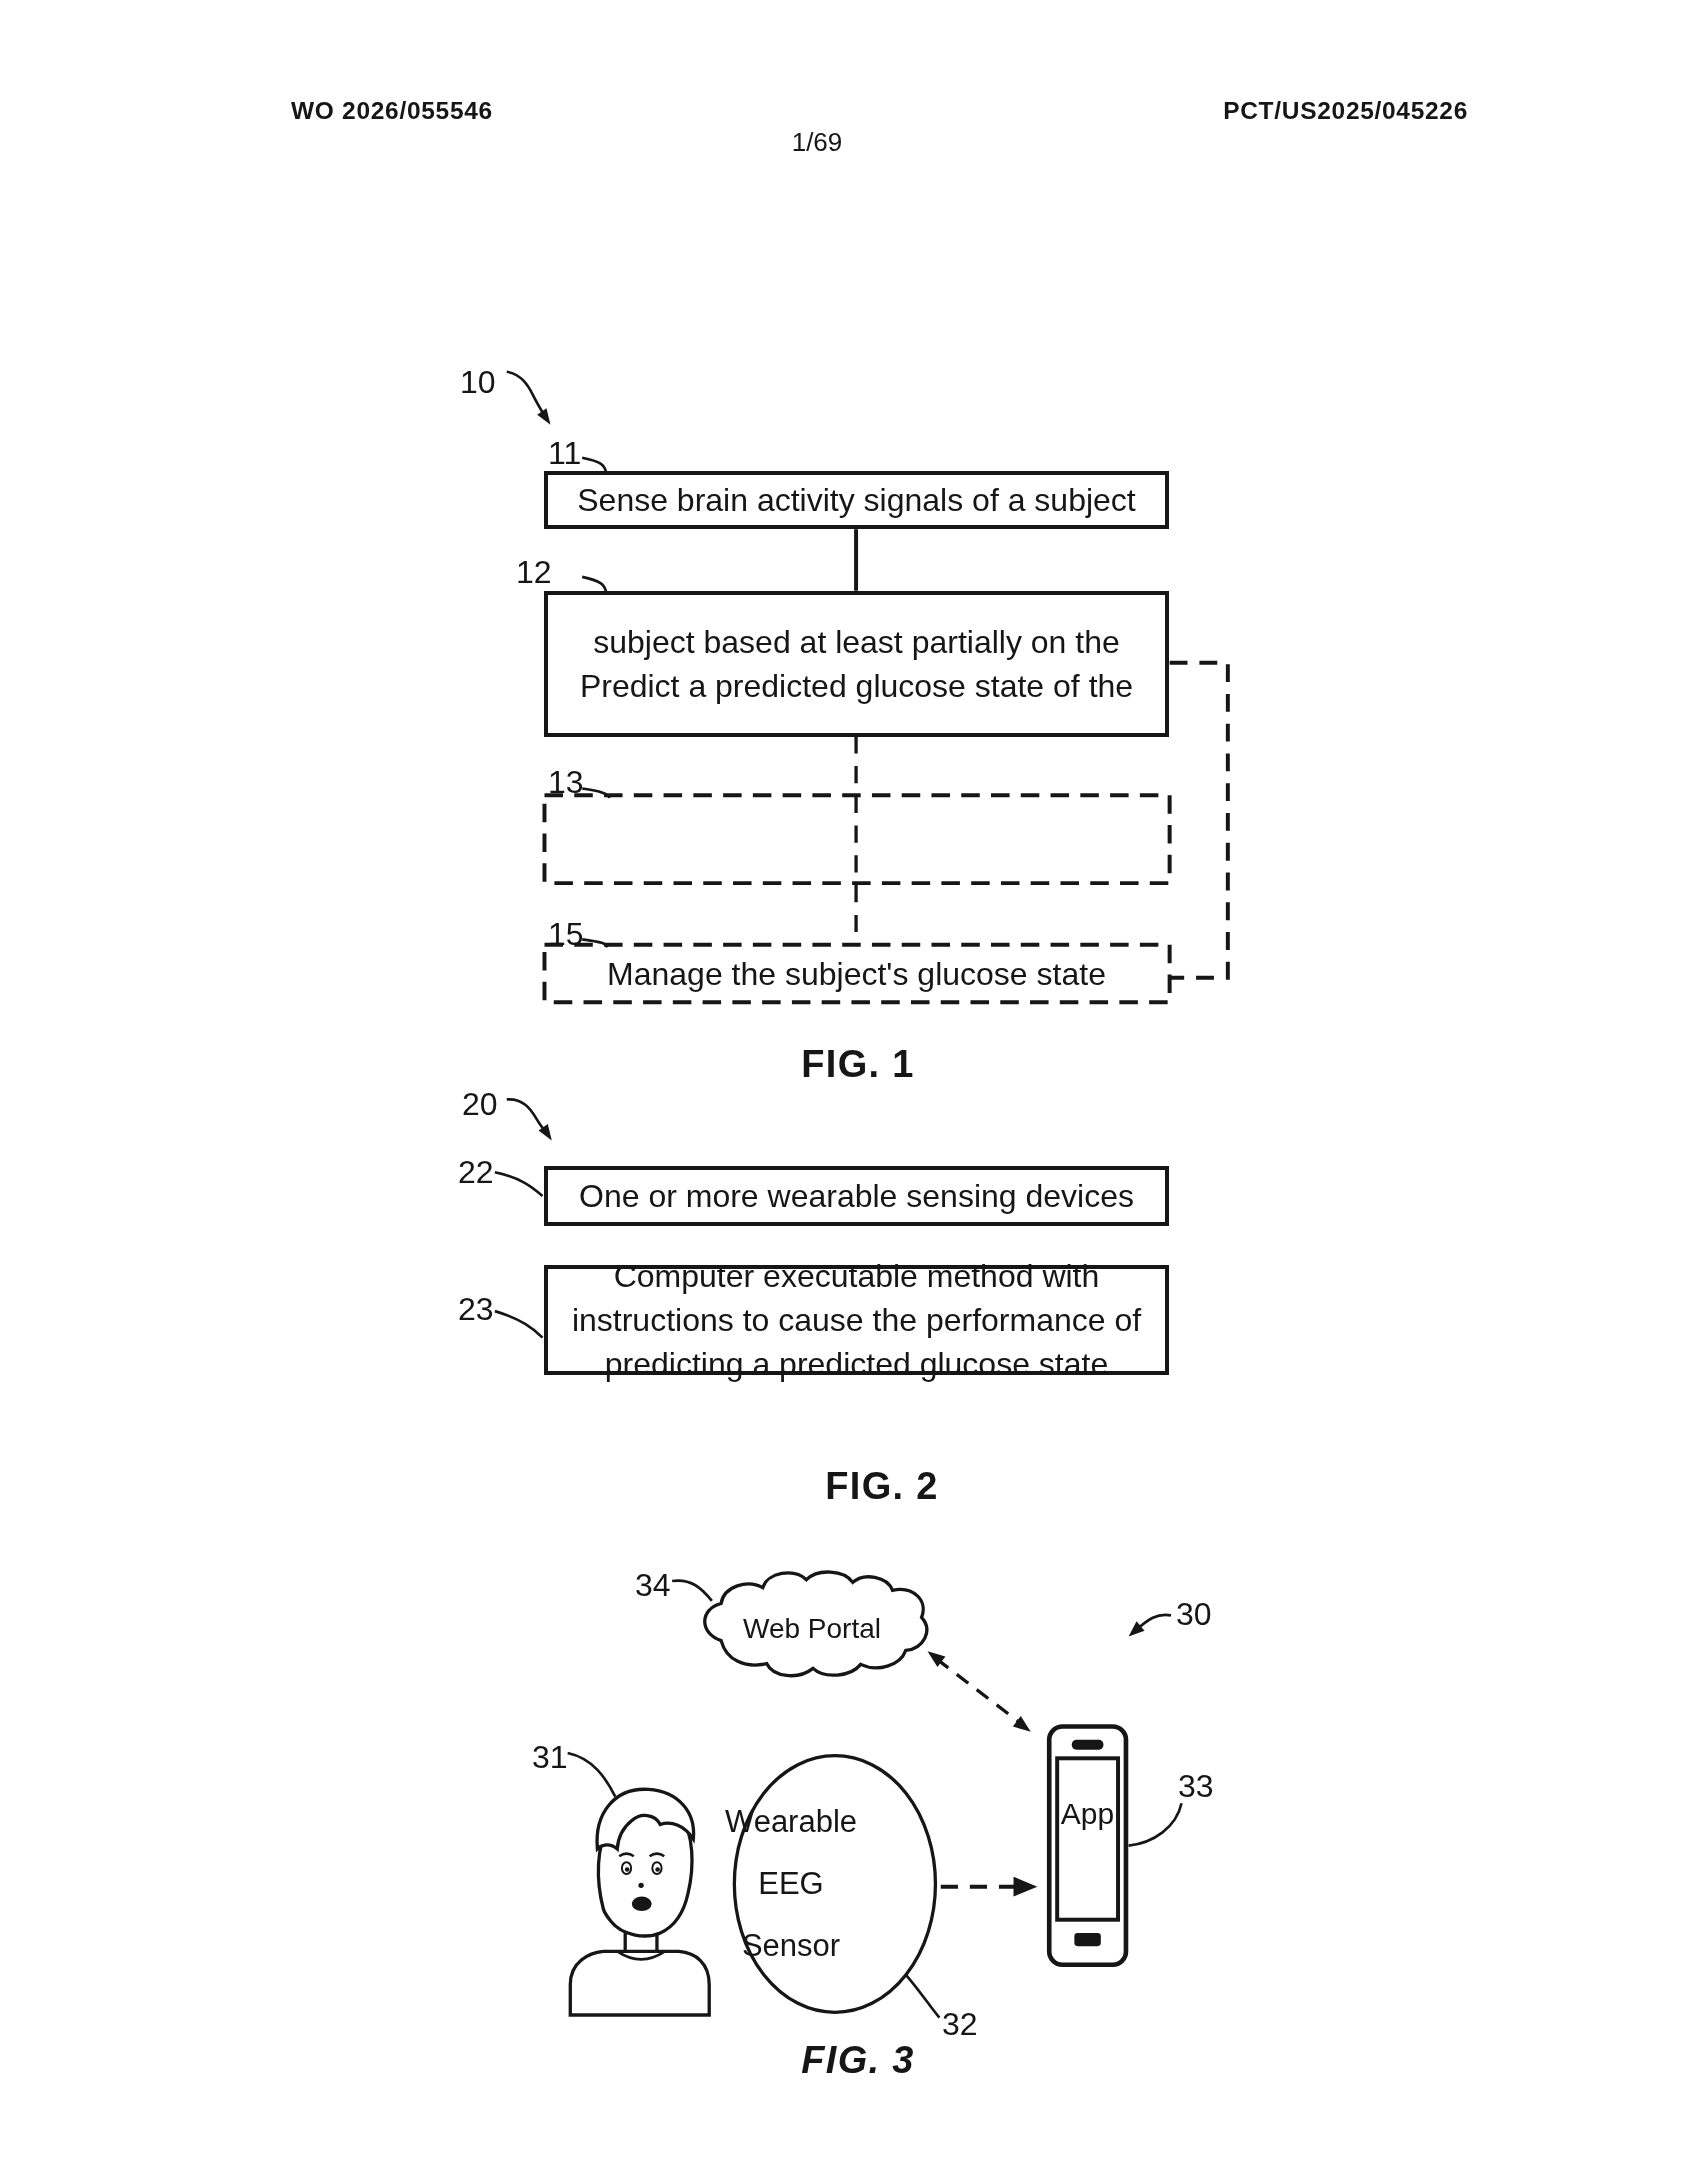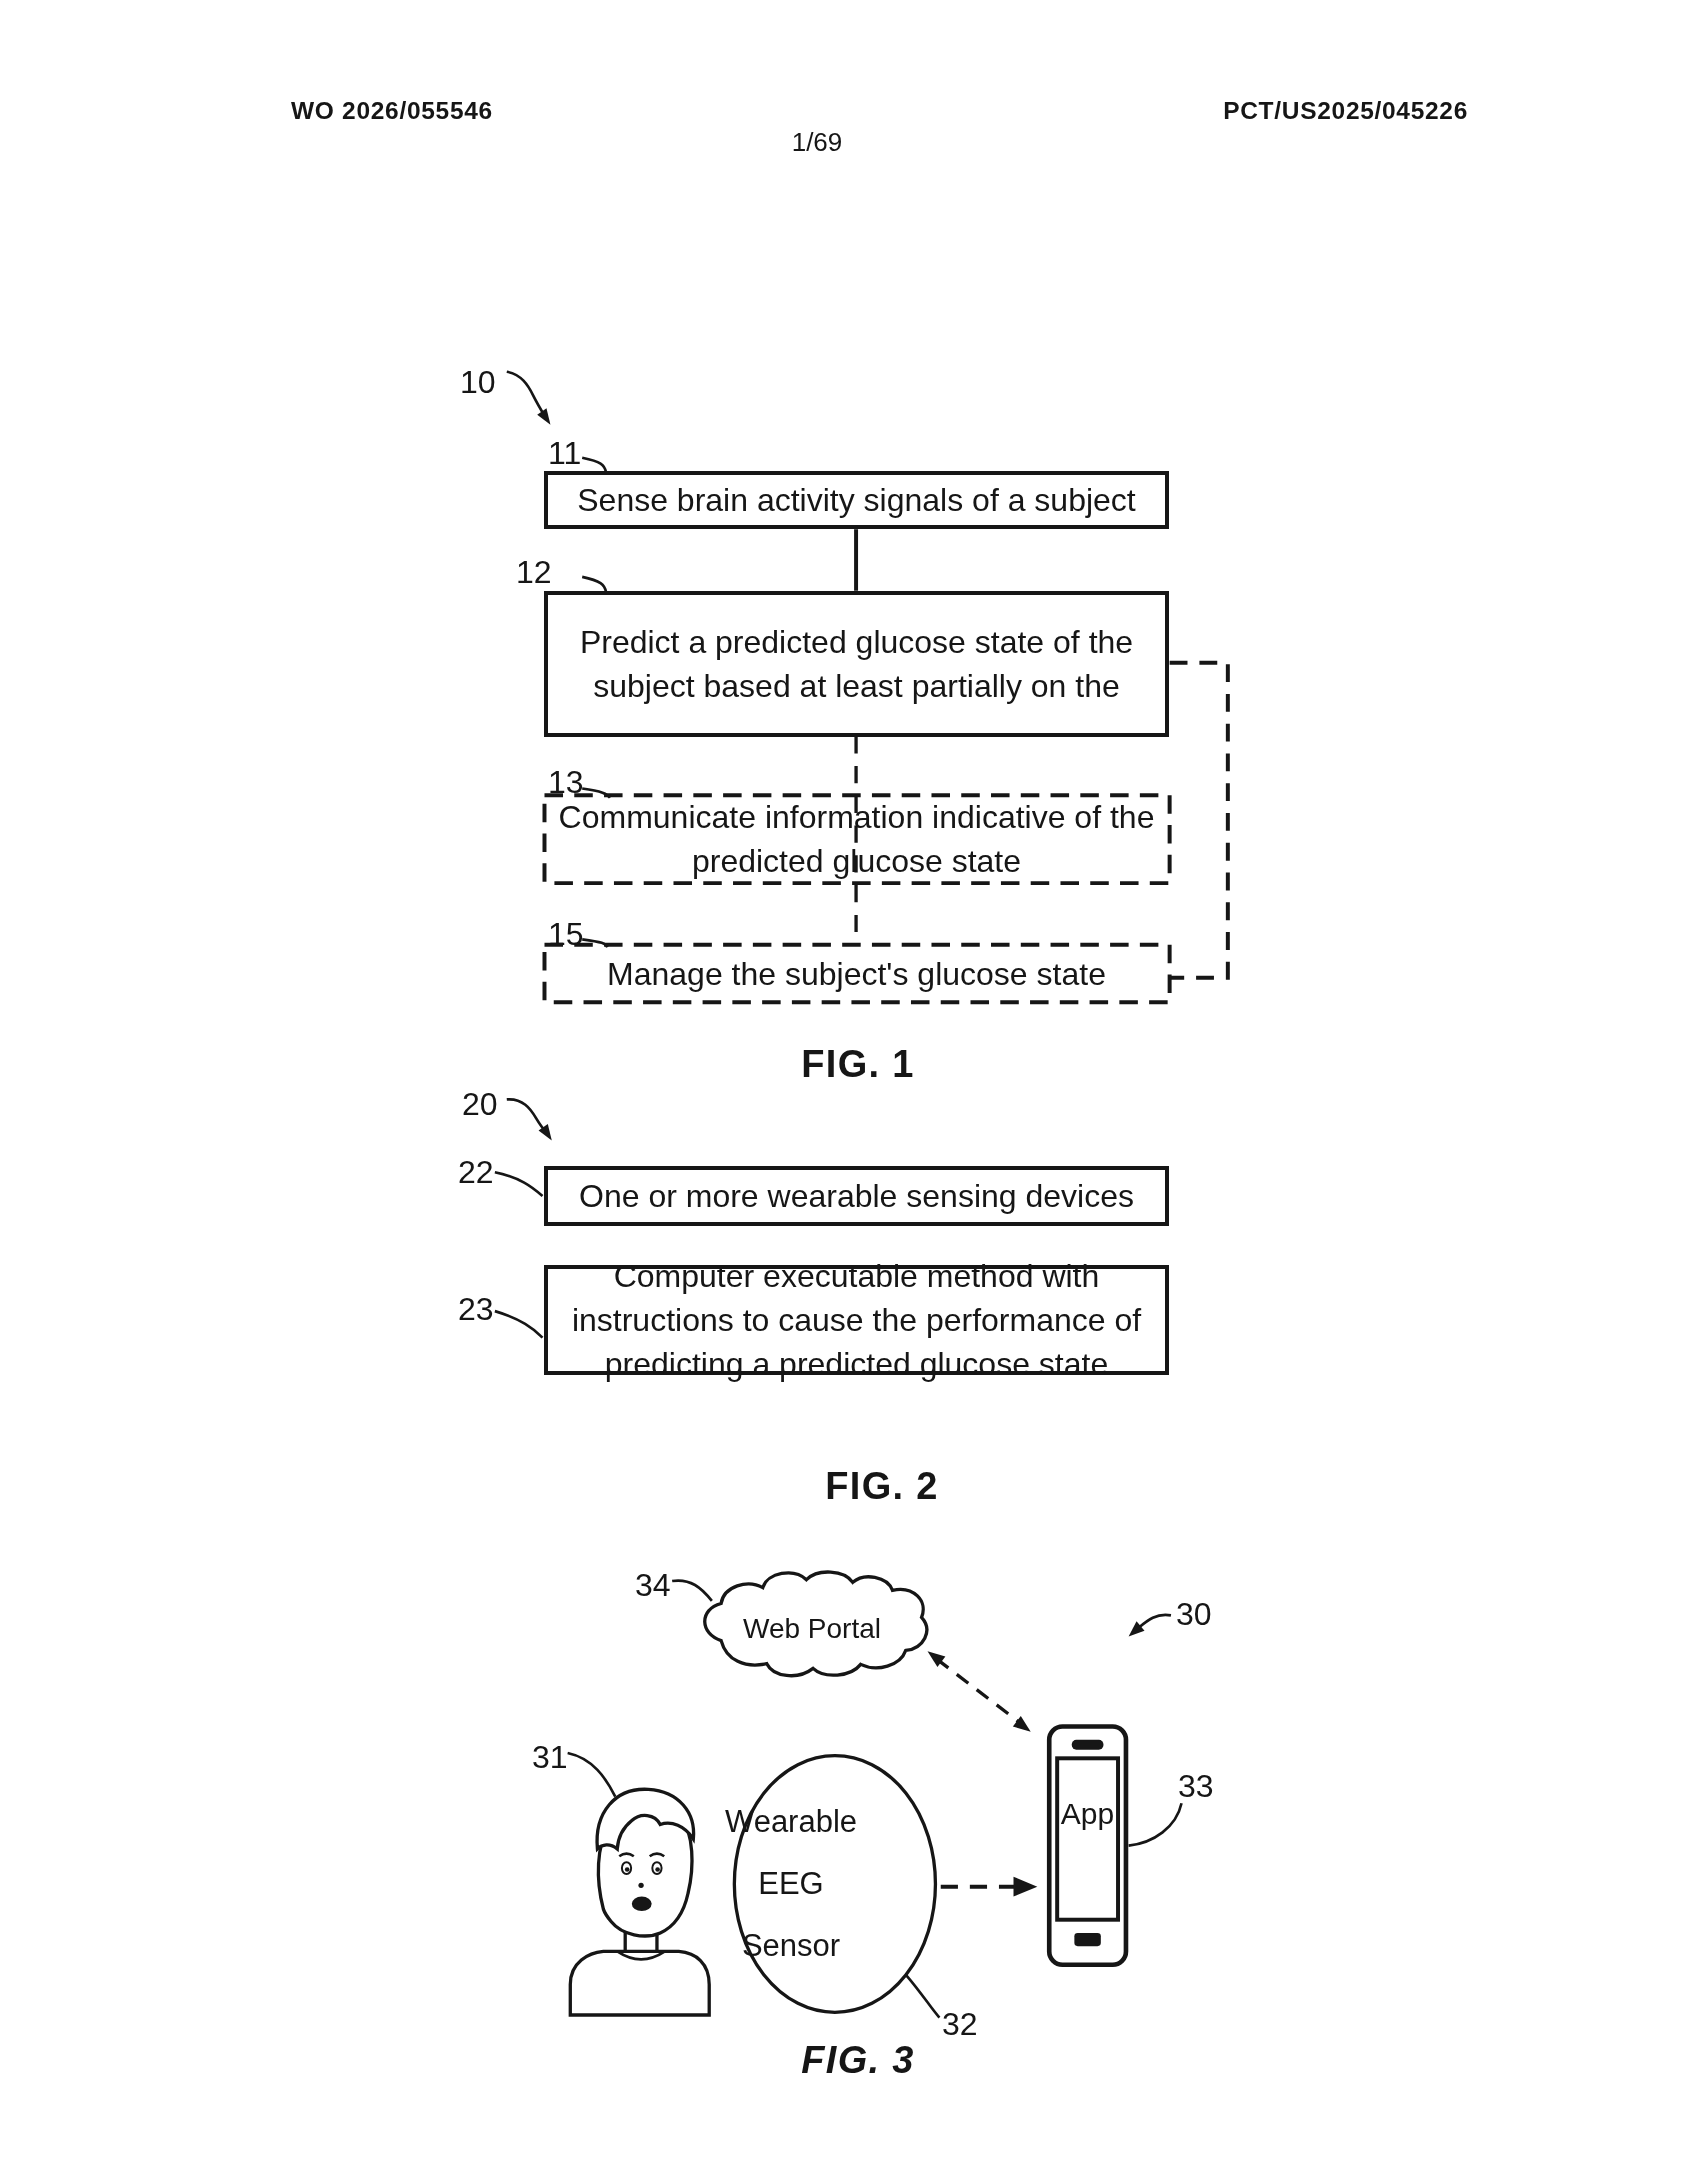--- a/index.html
+++ b/index.html
@@ -133,29 +133,25 @@
   </svg>
 
   <div class="abs refnum" style="left:460px;top:364px;">10</div>
   <div class="abs refnum" style="left:548px;top:435px;">11</div>
   <div class="abs fcbox solid" style="left:544px;top:471px;width:625px;height:58px;">
     <div>Sense brain activity signals of a subject</div>
   </div>
 
   <div class="abs refnum" style="left:516px;top:554px;">12</div>
   <div class="abs fcbox solid" style="left:544px;top:591px;width:625px;height:146px;">
+    <div>subject based at least partially on the</div>
     <div>Predict a predicted glucose state of the</div>
-    <div>subject based at least partially on the</div>
   </div>
 
   <div class="abs refnum" style="left:548px;top:764px;">13</div>
-  <div class="abs fcbox nobord" style="left:544px;top:795px;width:625px;height:88px;">
-    <div>Communicate information indicative of the</div>
-    <div>predicted glucose state</div>
-  </div>
 
   <div class="abs refnum" style="left:548px;top:916px;">15</div>
   <div class="abs fcbox nobord" style="left:544px;top:945px;width:625px;height:58px;">
     <div>Manage the subject's glucose state</div>
   </div>
 
   <div class="abs figlabel" style="left:752px;top:1043px;">FIG. 1</div>
 
   <div class="abs refnum" style="left:462px;top:1086px;">20</div>
   <div class="abs refnum" style="left:458px;top:1154px;">22</div>

